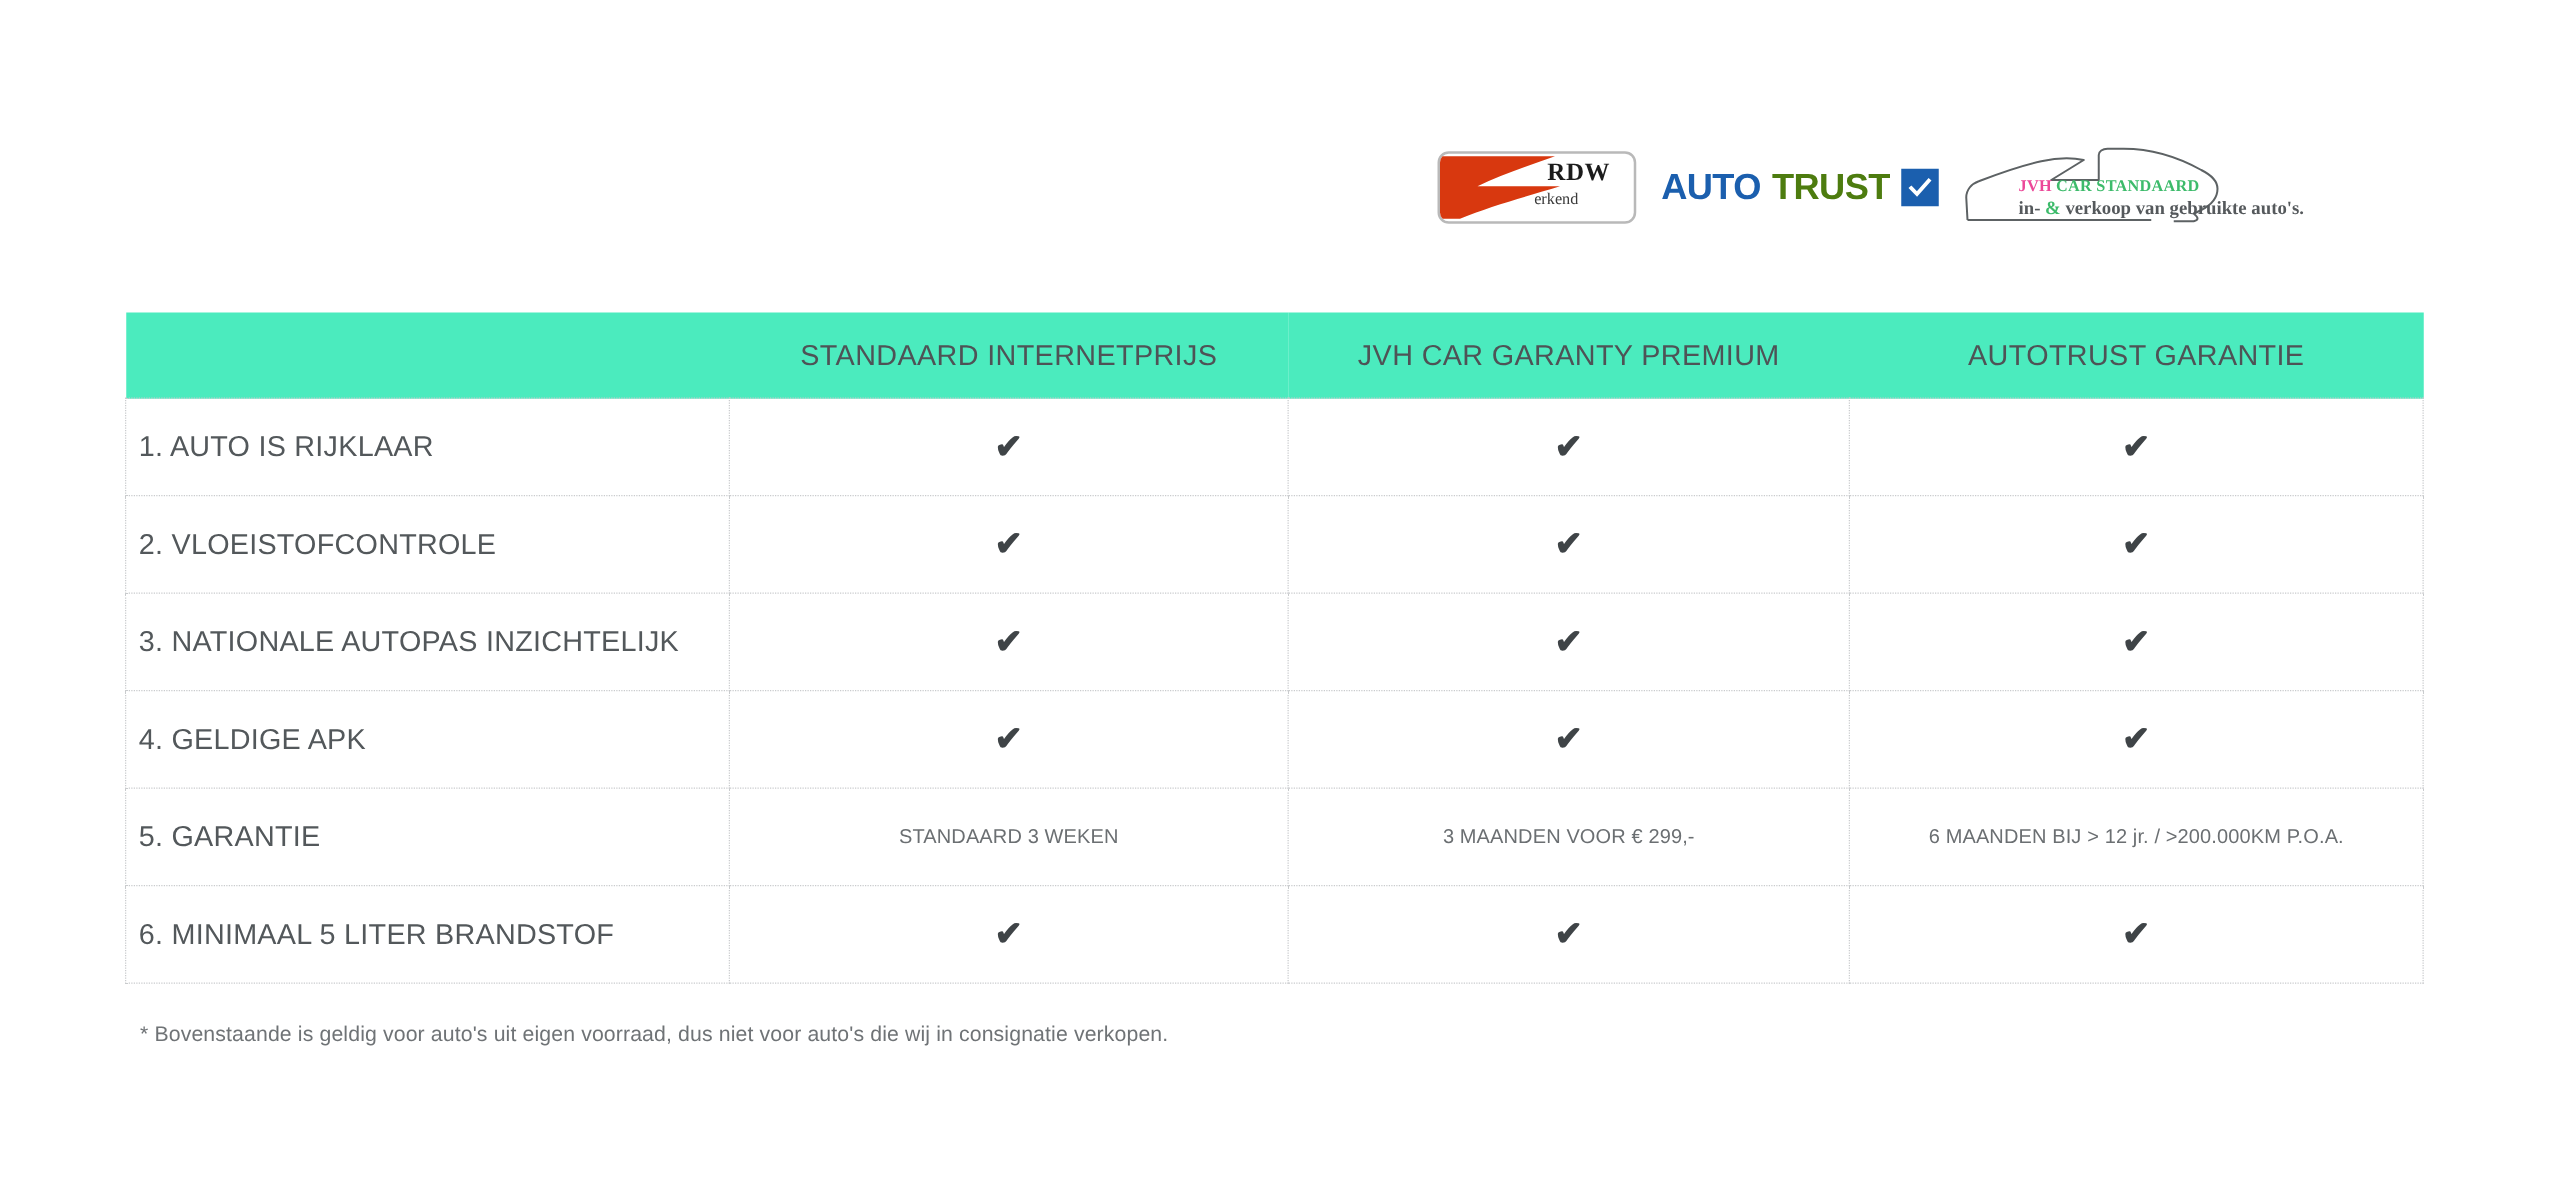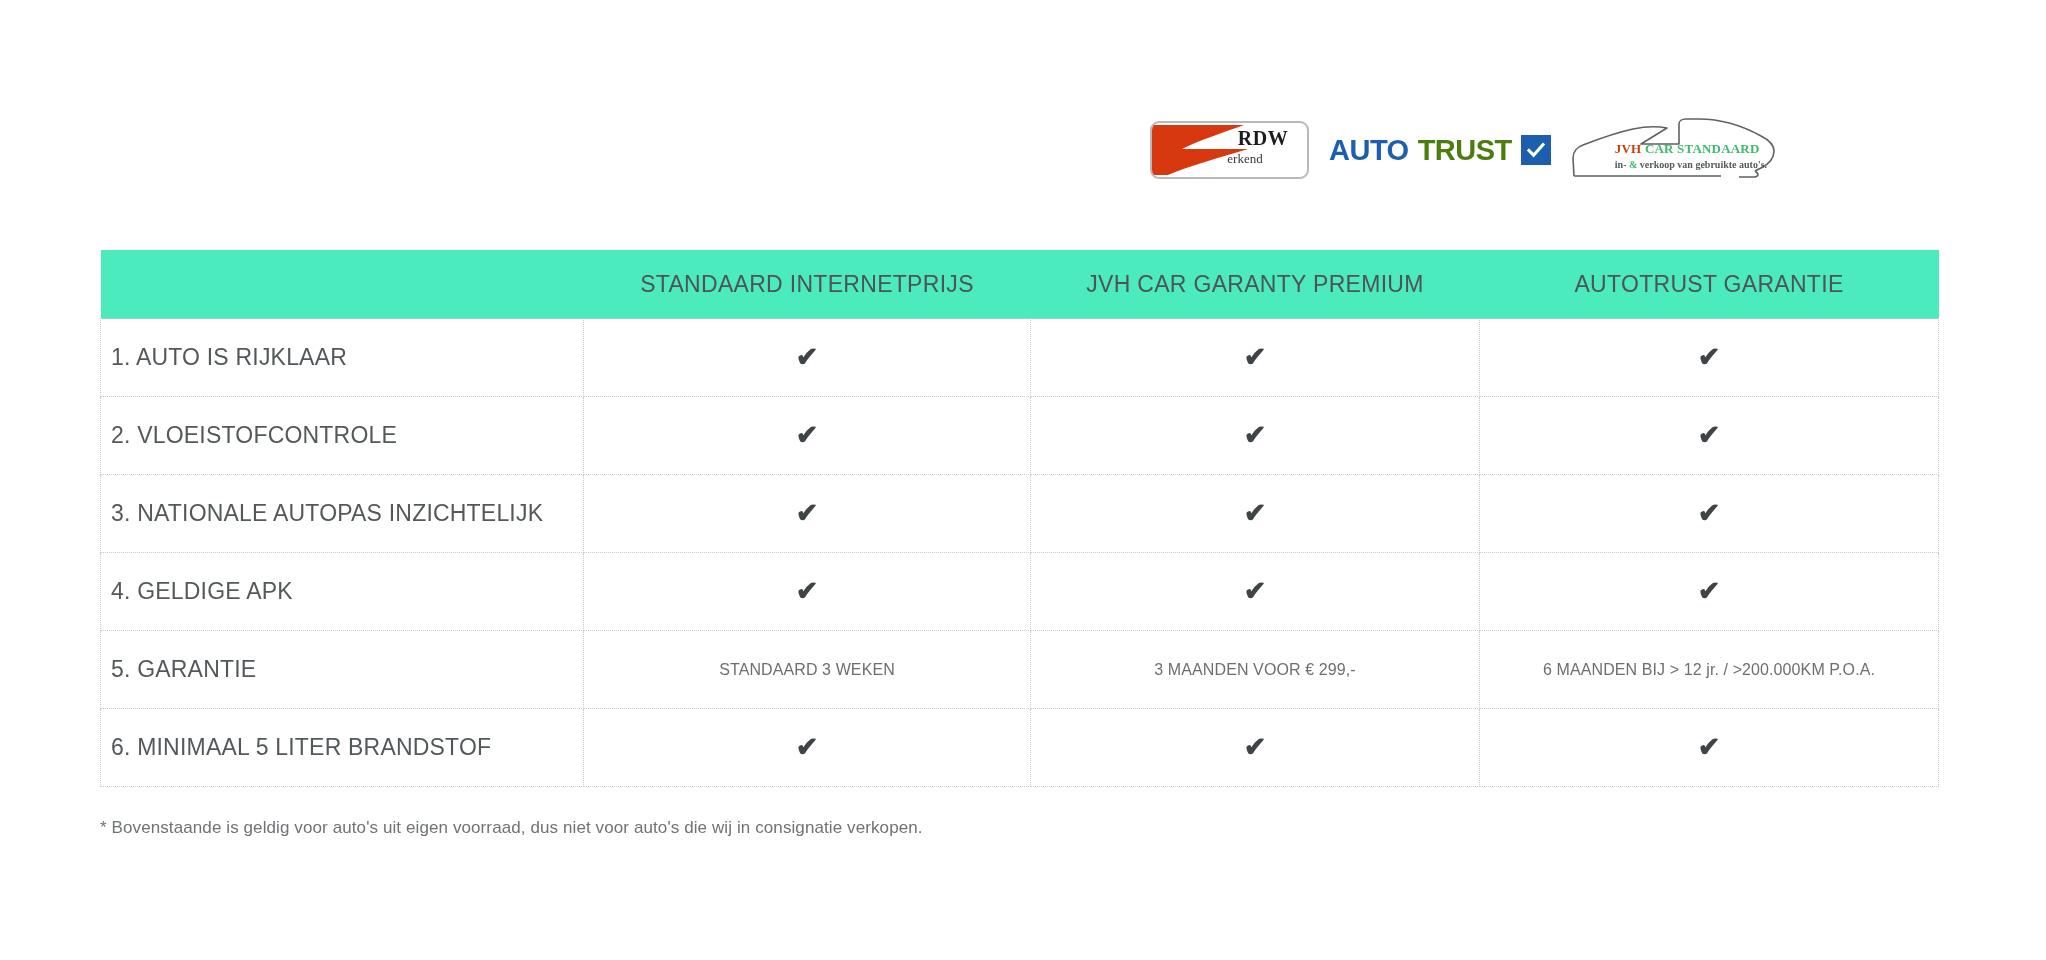--- a/index.html
+++ b/index.html
@@ -112,29 +112,29 @@
   .jvh-title {
     position: absolute;
     left: 44px;
     top: 27px;
     font-family: "Liberation Serif", serif;
     font-weight: bold;
     font-size: 13px;
     letter-spacing: 0.2px;
     white-space: nowrap;
   }
-  .jvh-j { color: #c2410c; }
+  .jvh-j { color: #ec4899; }
   .jvh-g { color: #3dbb6b; }
   .jvh-tag {
     position: absolute;
     left: 44px;
     top: 45px;
     font-family: "Liberation Serif", serif;
     font-weight: bold;
-    font-size: 10px;
+    font-size: 15px;
     color: #55595c;
     white-space: nowrap;
   }
   .jvh-tag .amp { color: #3dbb6b; }
 
   
   .cmp-table {
     position: absolute;
     left: 100px;
     top: 250px;
@@ -189,21 +189,21 @@
 
   
   col.c0 { width: 483px; }
   col.c1 { width: 447px; }
   col.c2 { width: 449px; }
   col.c3 { width: 459px; }
 
   
   .footnote {
     position: absolute;
-    left: 100px;
+    left: 112px;
     top: 818px;
     font-size: 17px;
     color: #6f7376;
     letter-spacing: 0.1px;
     white-space: nowrap;
   }
 </style>
 </head>
 <body>
 

